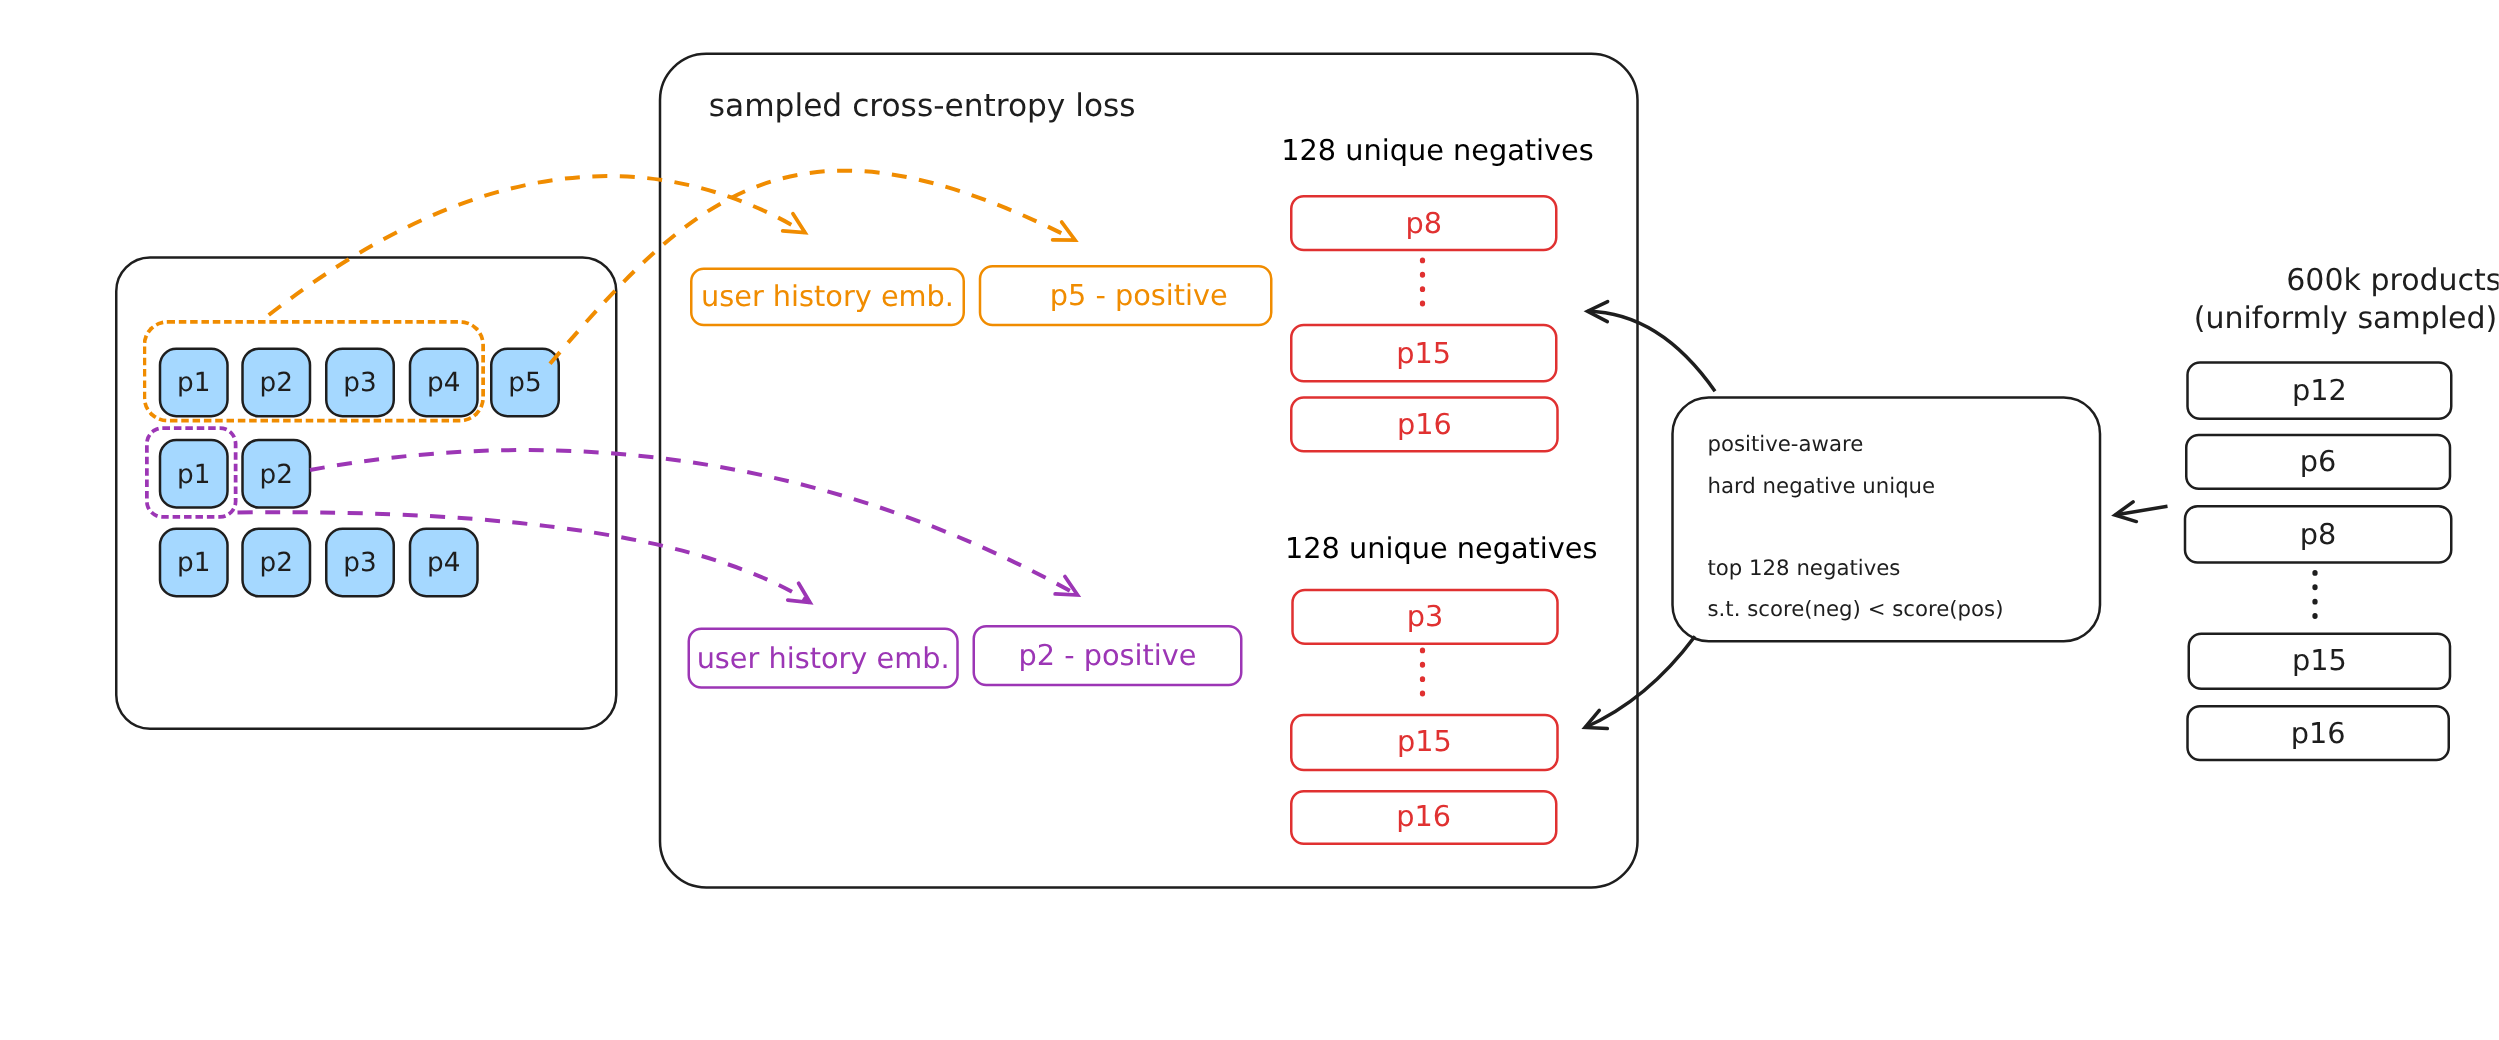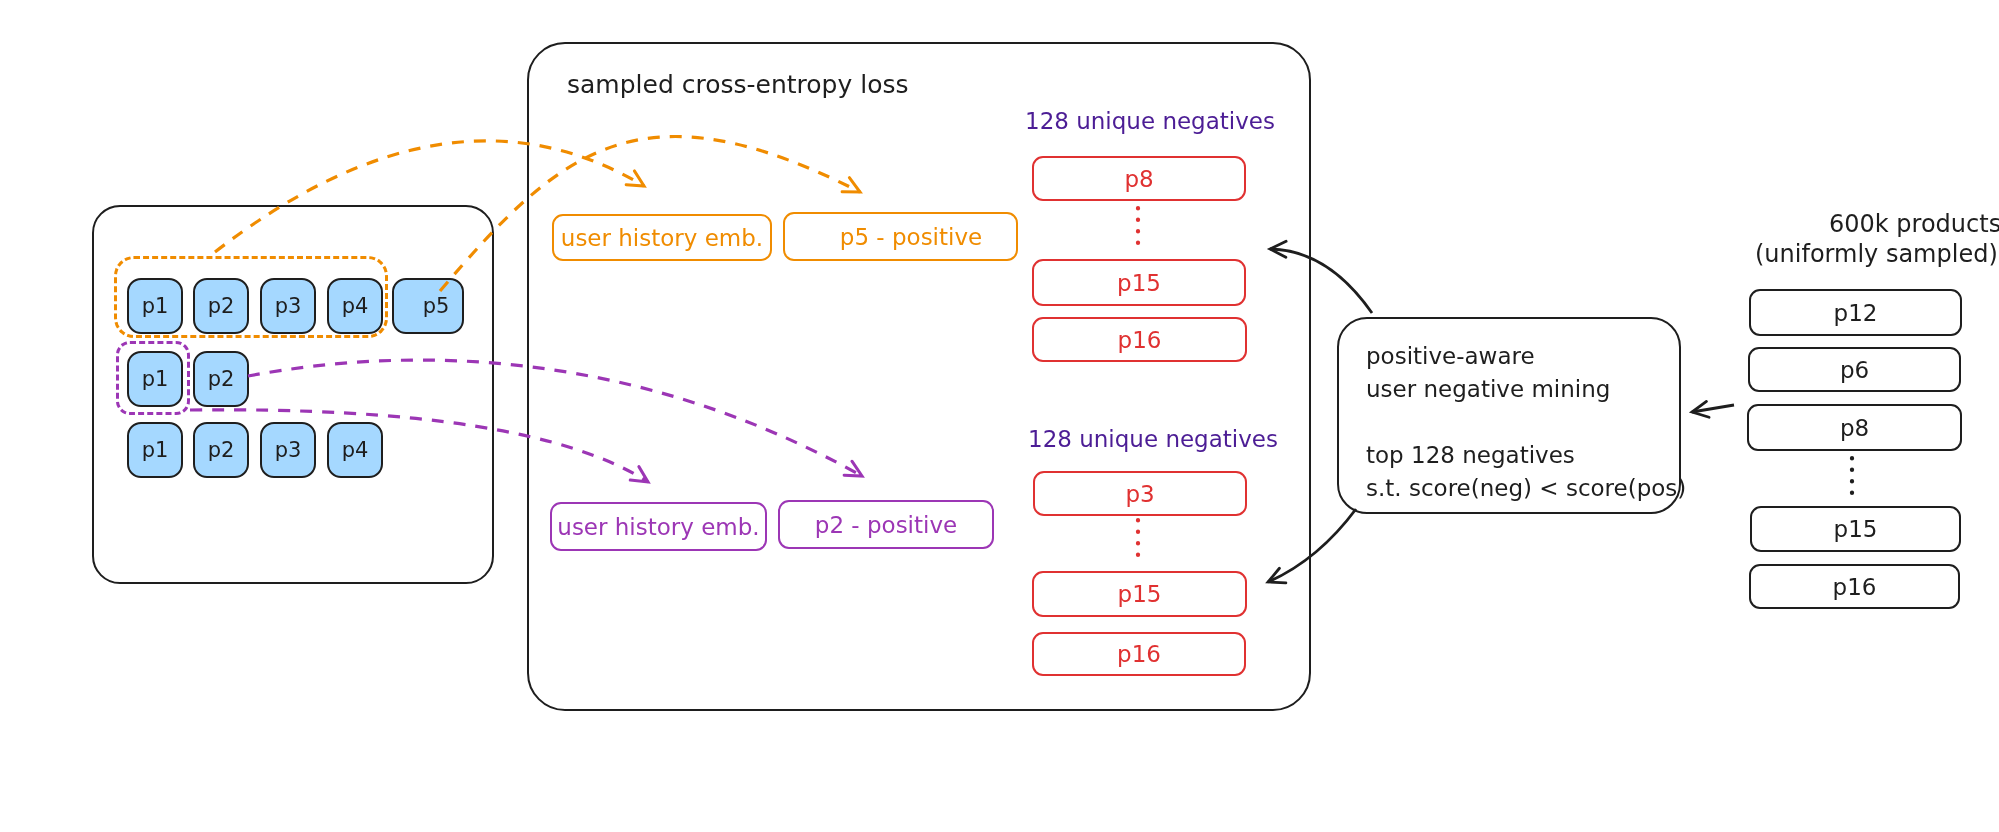--- a/index.html
+++ b/index.html
@@ -49,24 +49,24 @@
   }
   .pill.orange{border:2.6px solid #f08c00;color:#f08c00;}
   .pill.purple{border:2.6px solid #9c36b5;color:#9c36b5;}
   .pill.red{border:2.6px solid #e03131;color:#e03131;}
   .pill.ink{border:2.6px solid #1e1e1e;color:#1e1e1e;}
   .heading{
     position:absolute;
     font-size:24px;
     white-space:nowrap;
   }
-  .red-text{color:#4c1d95;}
+  .red-text{color:#000000;}
   .mining-text{
     position:absolute;
-    font-size:23px;
+    font-size:17px;
     line-height:33px;
     white-space:nowrap;
   }
   .spacer{height:33px;}
   svg.overlay{position:absolute;left:0;top:0;pointer-events:none;}
 </style>
 </head>
 <body>
 
 <div id="canvas">
@@ -81,21 +81,21 @@
     </div>
   <div class="chip" style="left:193px;top:278px;">
       <span>p2</span>
     </div>
   <div class="chip" style="left:260px;top:278px;">
       <span>p3</span>
     </div>
   <div class="chip" style="left:327px;top:278px;">
       <span>p4</span>
     </div>
-  <div class="chip" style="left:392px;top:278px;padding-left:16px;">
+  <div class="chip" style="left:392px;top:278px;">
       <span>p5</span>
     </div>
 
   <div class="chip" style="left:127px;top:351px;">
       <span>p1</span>
     </div>
   <div class="chip" style="left:193px;top:351px;">
       <span>p2</span>
     </div>
 
@@ -148,21 +148,21 @@
   <div class="pill red" style="left:1032px;top:571px;width:211px;height:42px;">
     <span>p15</span>
   </div>
   <div class="pill red" style="left:1032px;top:632px;width:210px;height:40px;">
     <span>p16</span>
   </div>
 
   <div class="frame" style="left:1337px;top:317px;width:340px;height:193px;border-radius:30px;"></div>
   <div class="mining-text" style="left:1366px;top:340px;">
     <div>positive-aware</div>
-    <div>user negative mining</div>
+    <div>hard negative unique</div>
     <div class="spacer"></div>
     <div>top 128 negatives</div>
     <div>s.t. score(neg) &lt; score(pos)</div>
   </div>
 
   <div class="heading" style="left:1829px;top:210px;">600k products</div>
   <div class="heading" style="left:1755px;top:240px;">(uniformly sampled)</div>
 
   <div class="pill ink" style="left:1749px;top:289px;width:209px;height:43px;">
     <span>p12</span>

